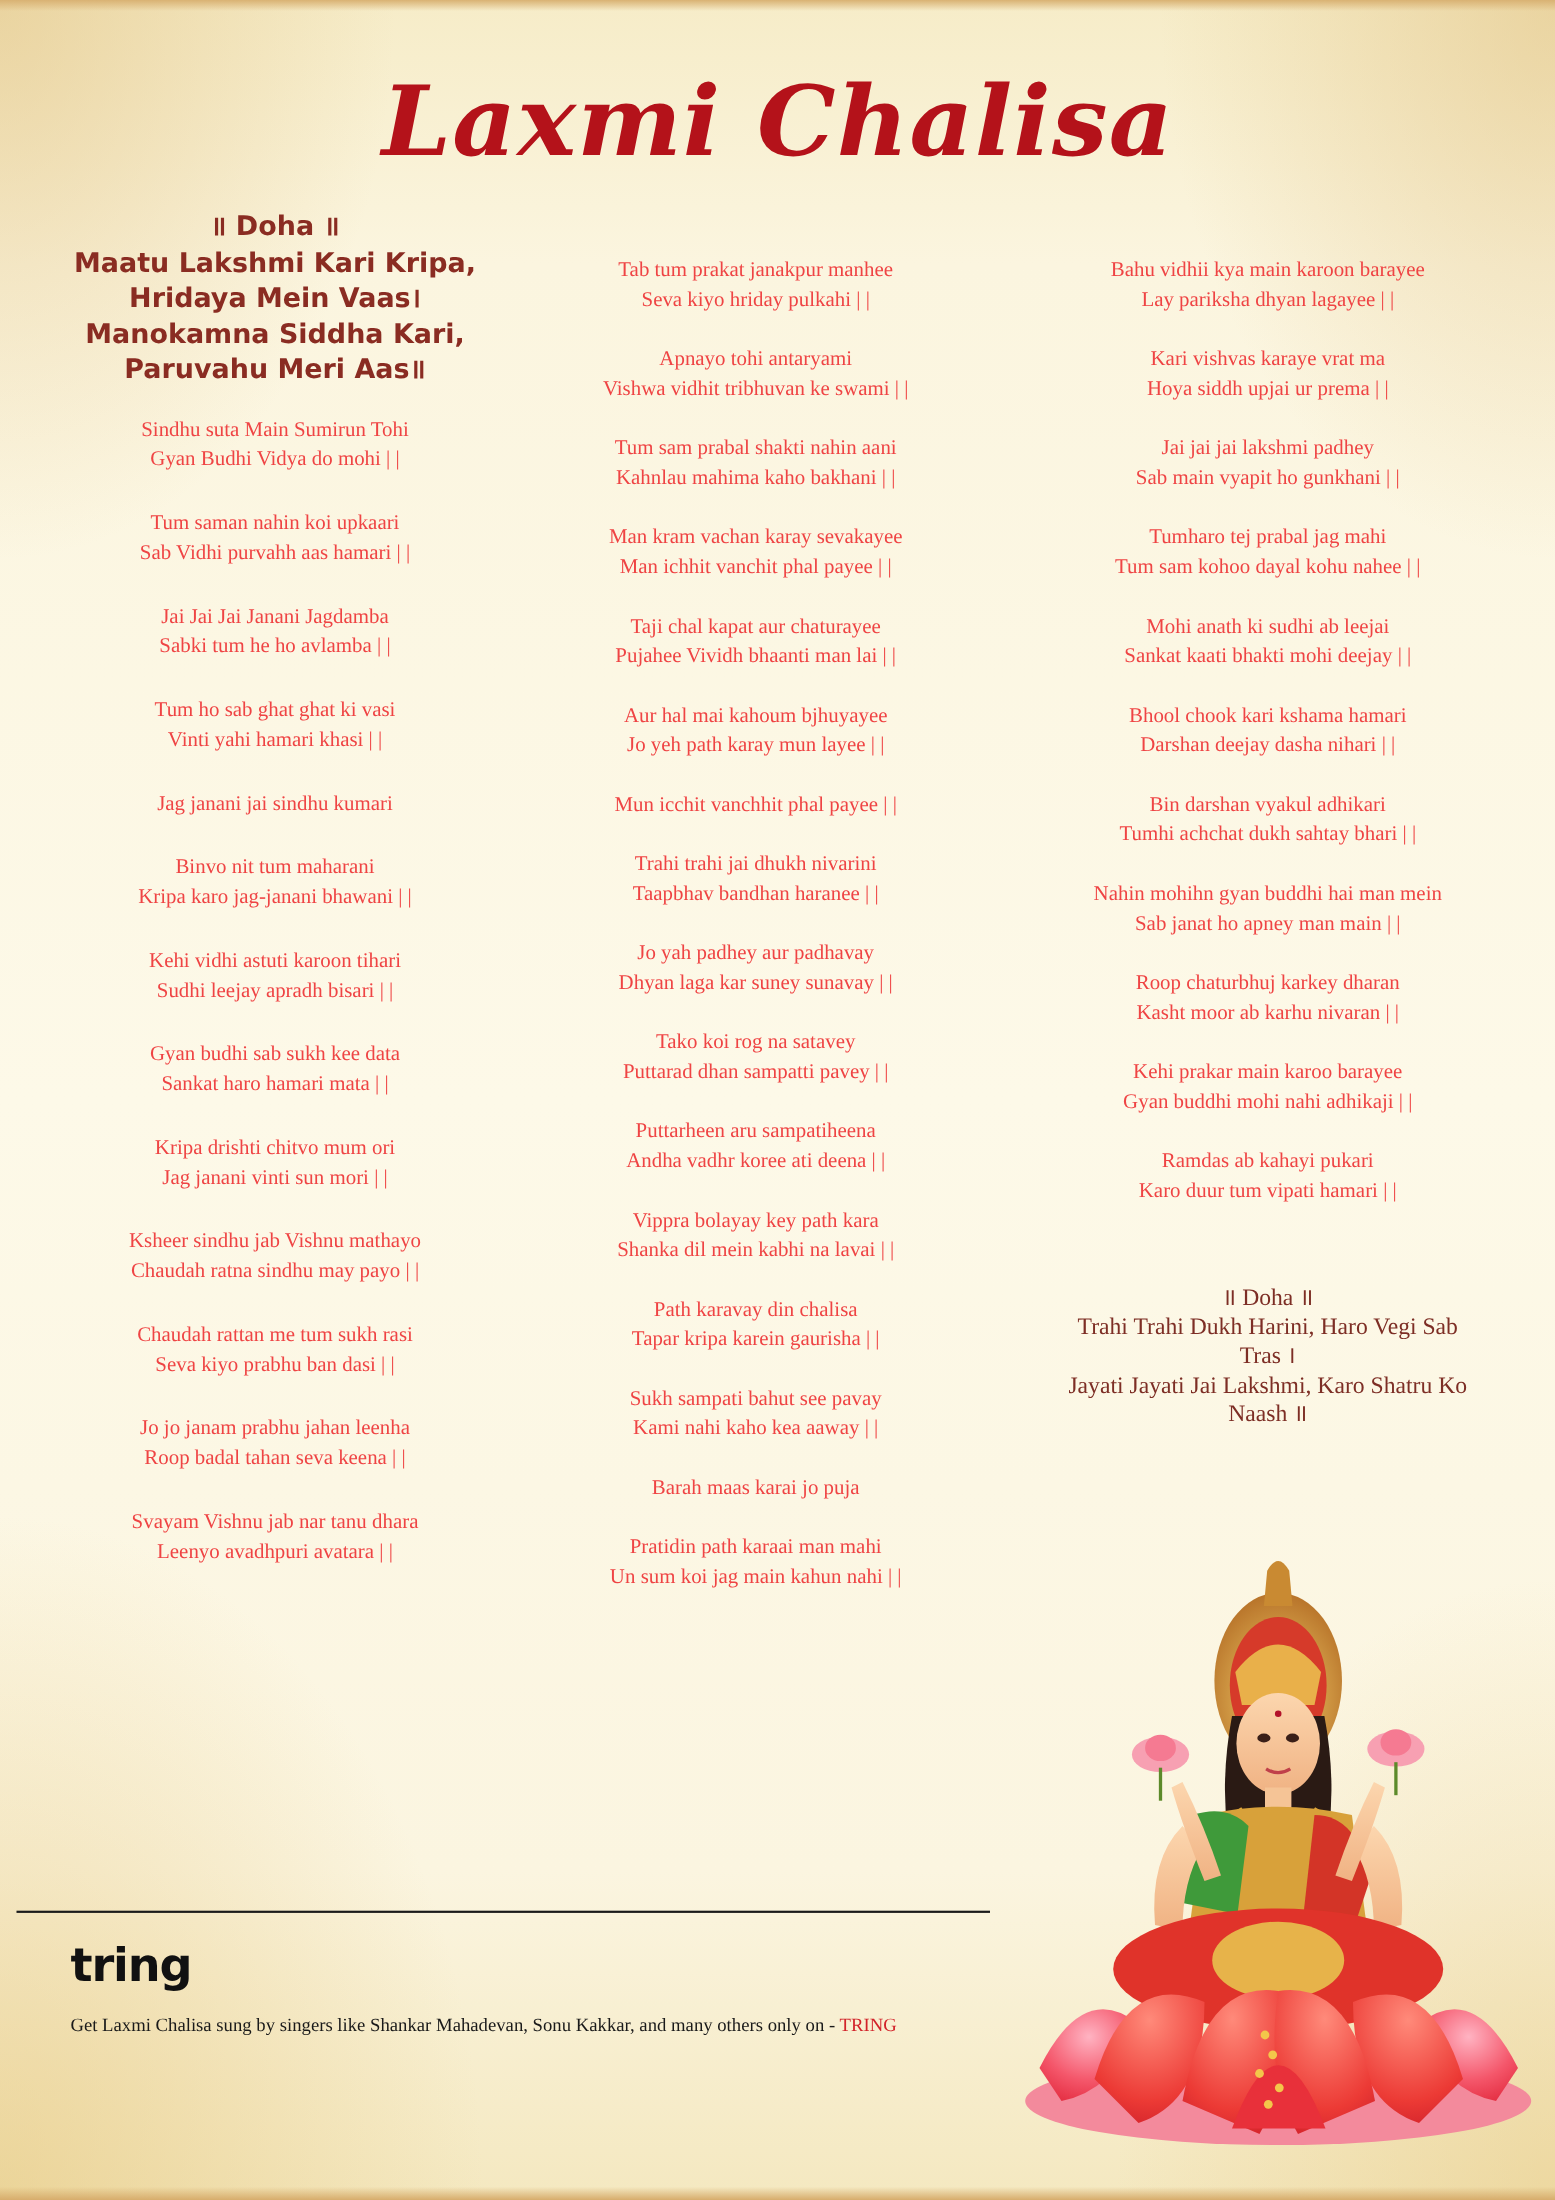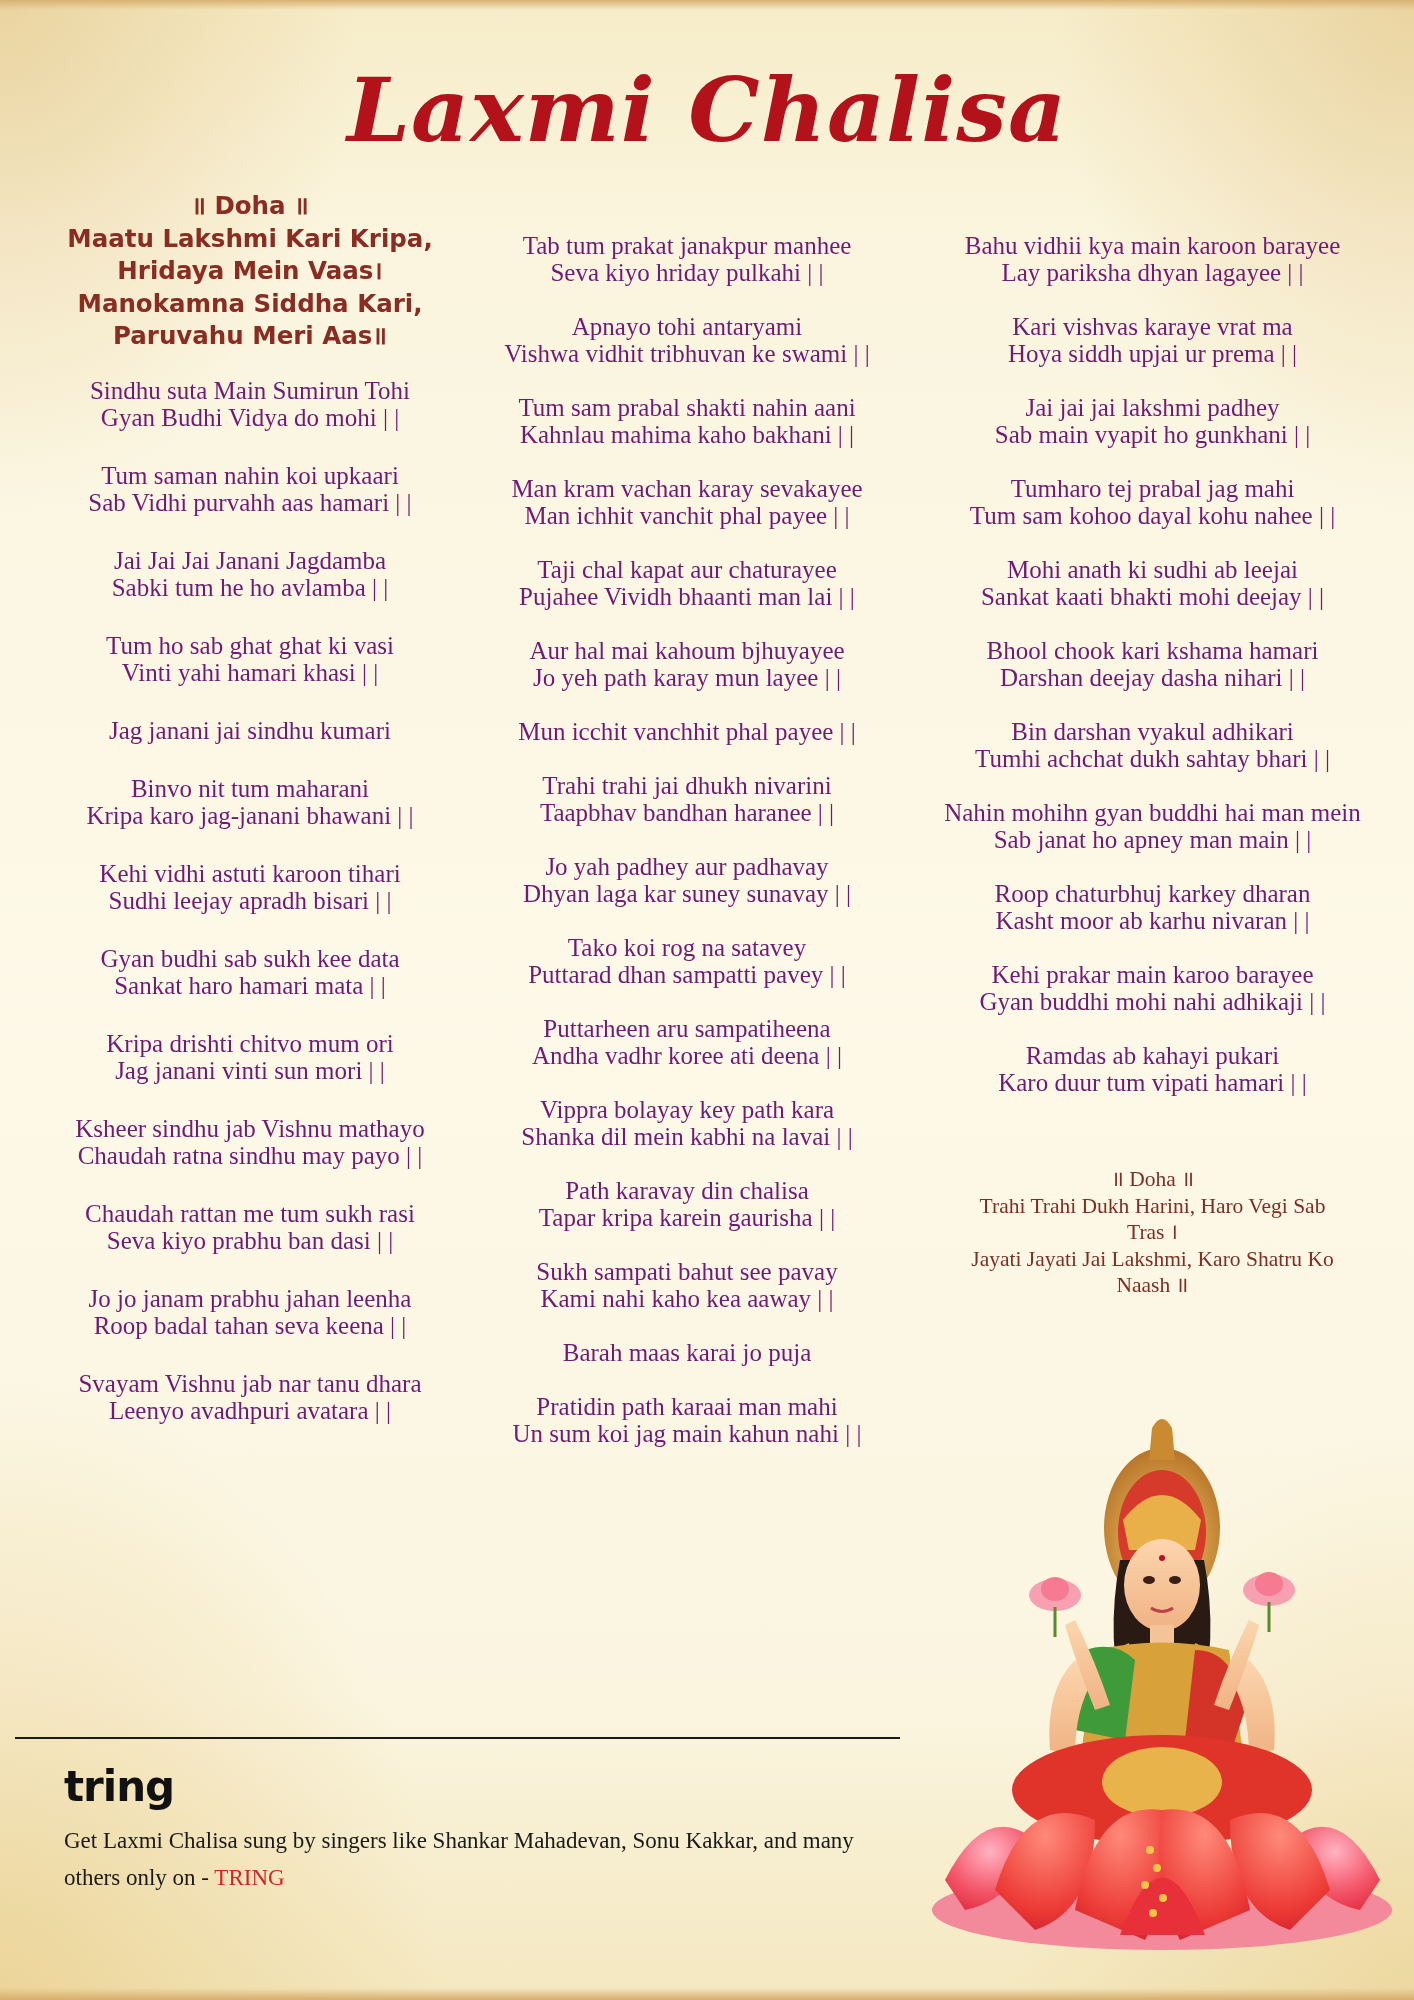--- a/index.html
+++ b/index.html
@@ -29,42 +29,42 @@
 
   .column { position:absolute; text-align:center; }
   .col1 { left:25px; width:450px; top:190px; }
   .col2 { left:462px; width:450px; top:232px; }
   .col3 { left:920px; width:465px; top:232px; }
 
   .doha-intro {
     font-family: "DejaVu Sans", "Liberation Sans", sans-serif; font-weight: bold;
     font-size: 24.5px; line-height: 32.5px; color:#8a2c22; margin-bottom: 24px;
   }
-  .verse { font-size: 25px; line-height: 27px; color:#701a75; }
+  .verse { font-size: 19px; line-height: 27px; color:#ef4444; }
   .col1 .verse { margin-bottom: 31px; }
   .col1 .verse.first { margin-top: 0; }
   .col2 .verse, .col3 .verse { margin-bottom: 27px; }
   .verse .line { display:block; white-space: nowrap; }
 
   .doha-end {
     position:absolute; left:920px; width:465px; top:1166px; text-align:center;
     font-size: 21.5px; line-height: 26.5px; color:#7d2e25;
   }
 
   .footer-rule { position:absolute; left:15px; top:1737px; width:885px; height:0;
     border-top: 2px solid #1a1a1a; }
   .brand {
     position:absolute; left:64px; top:1762px;
     font-family: "DejaVu Sans", "Liberation Sans", sans-serif; font-weight:bold;
     font-size: 42px; color:#111; letter-spacing:-1px;
   }
   .promo {
     position:absolute; left:64px; top:1822px; width:840px;
     font-family: "Liberation Serif", "DejaVu Serif", serif;
-    font-size: 23px; line-height: 37px; color:#1a1a1a;
+    font-size: 17px; line-height: 37px; color:#1a1a1a;
   }
   .promo .tring-link { color:#d2232a; }
 
   .goddess { position:absolute; left:925px; top:1410px; width:475px; height:545px; }
 </style>
 </head>
 <body>
 
 <div class="edge-top"></div>
 <div class="edge-bottom"></div>

